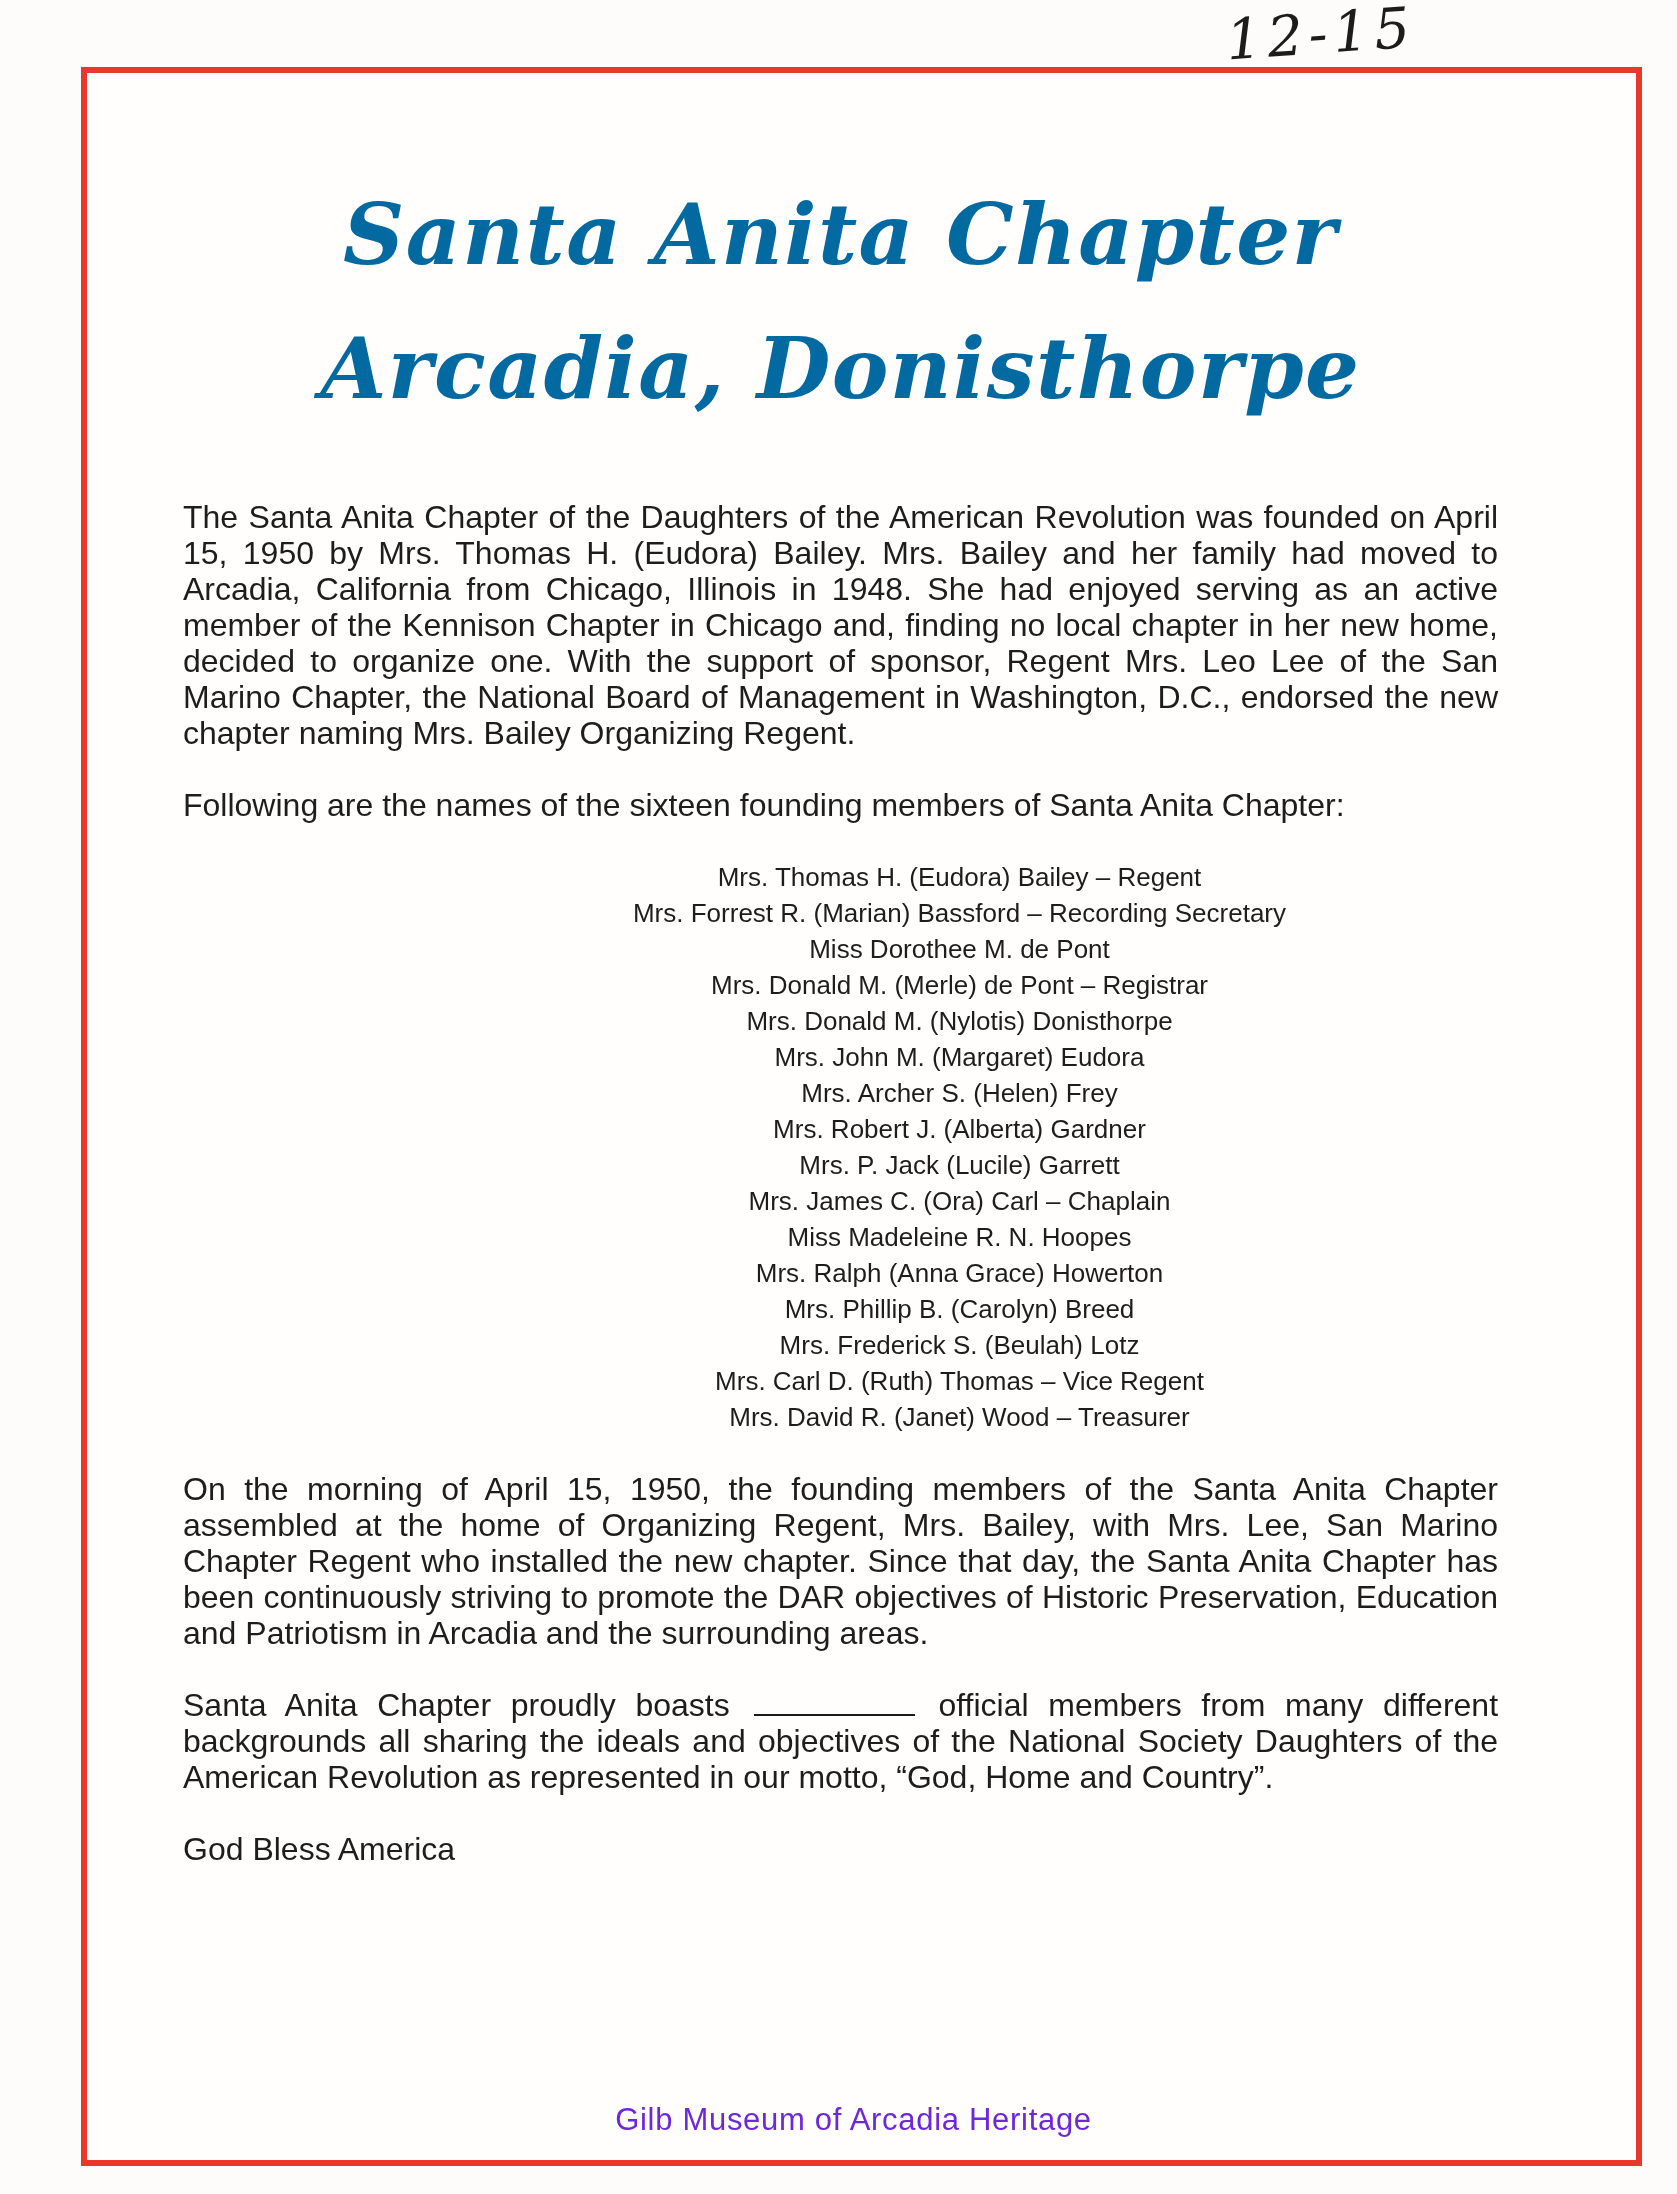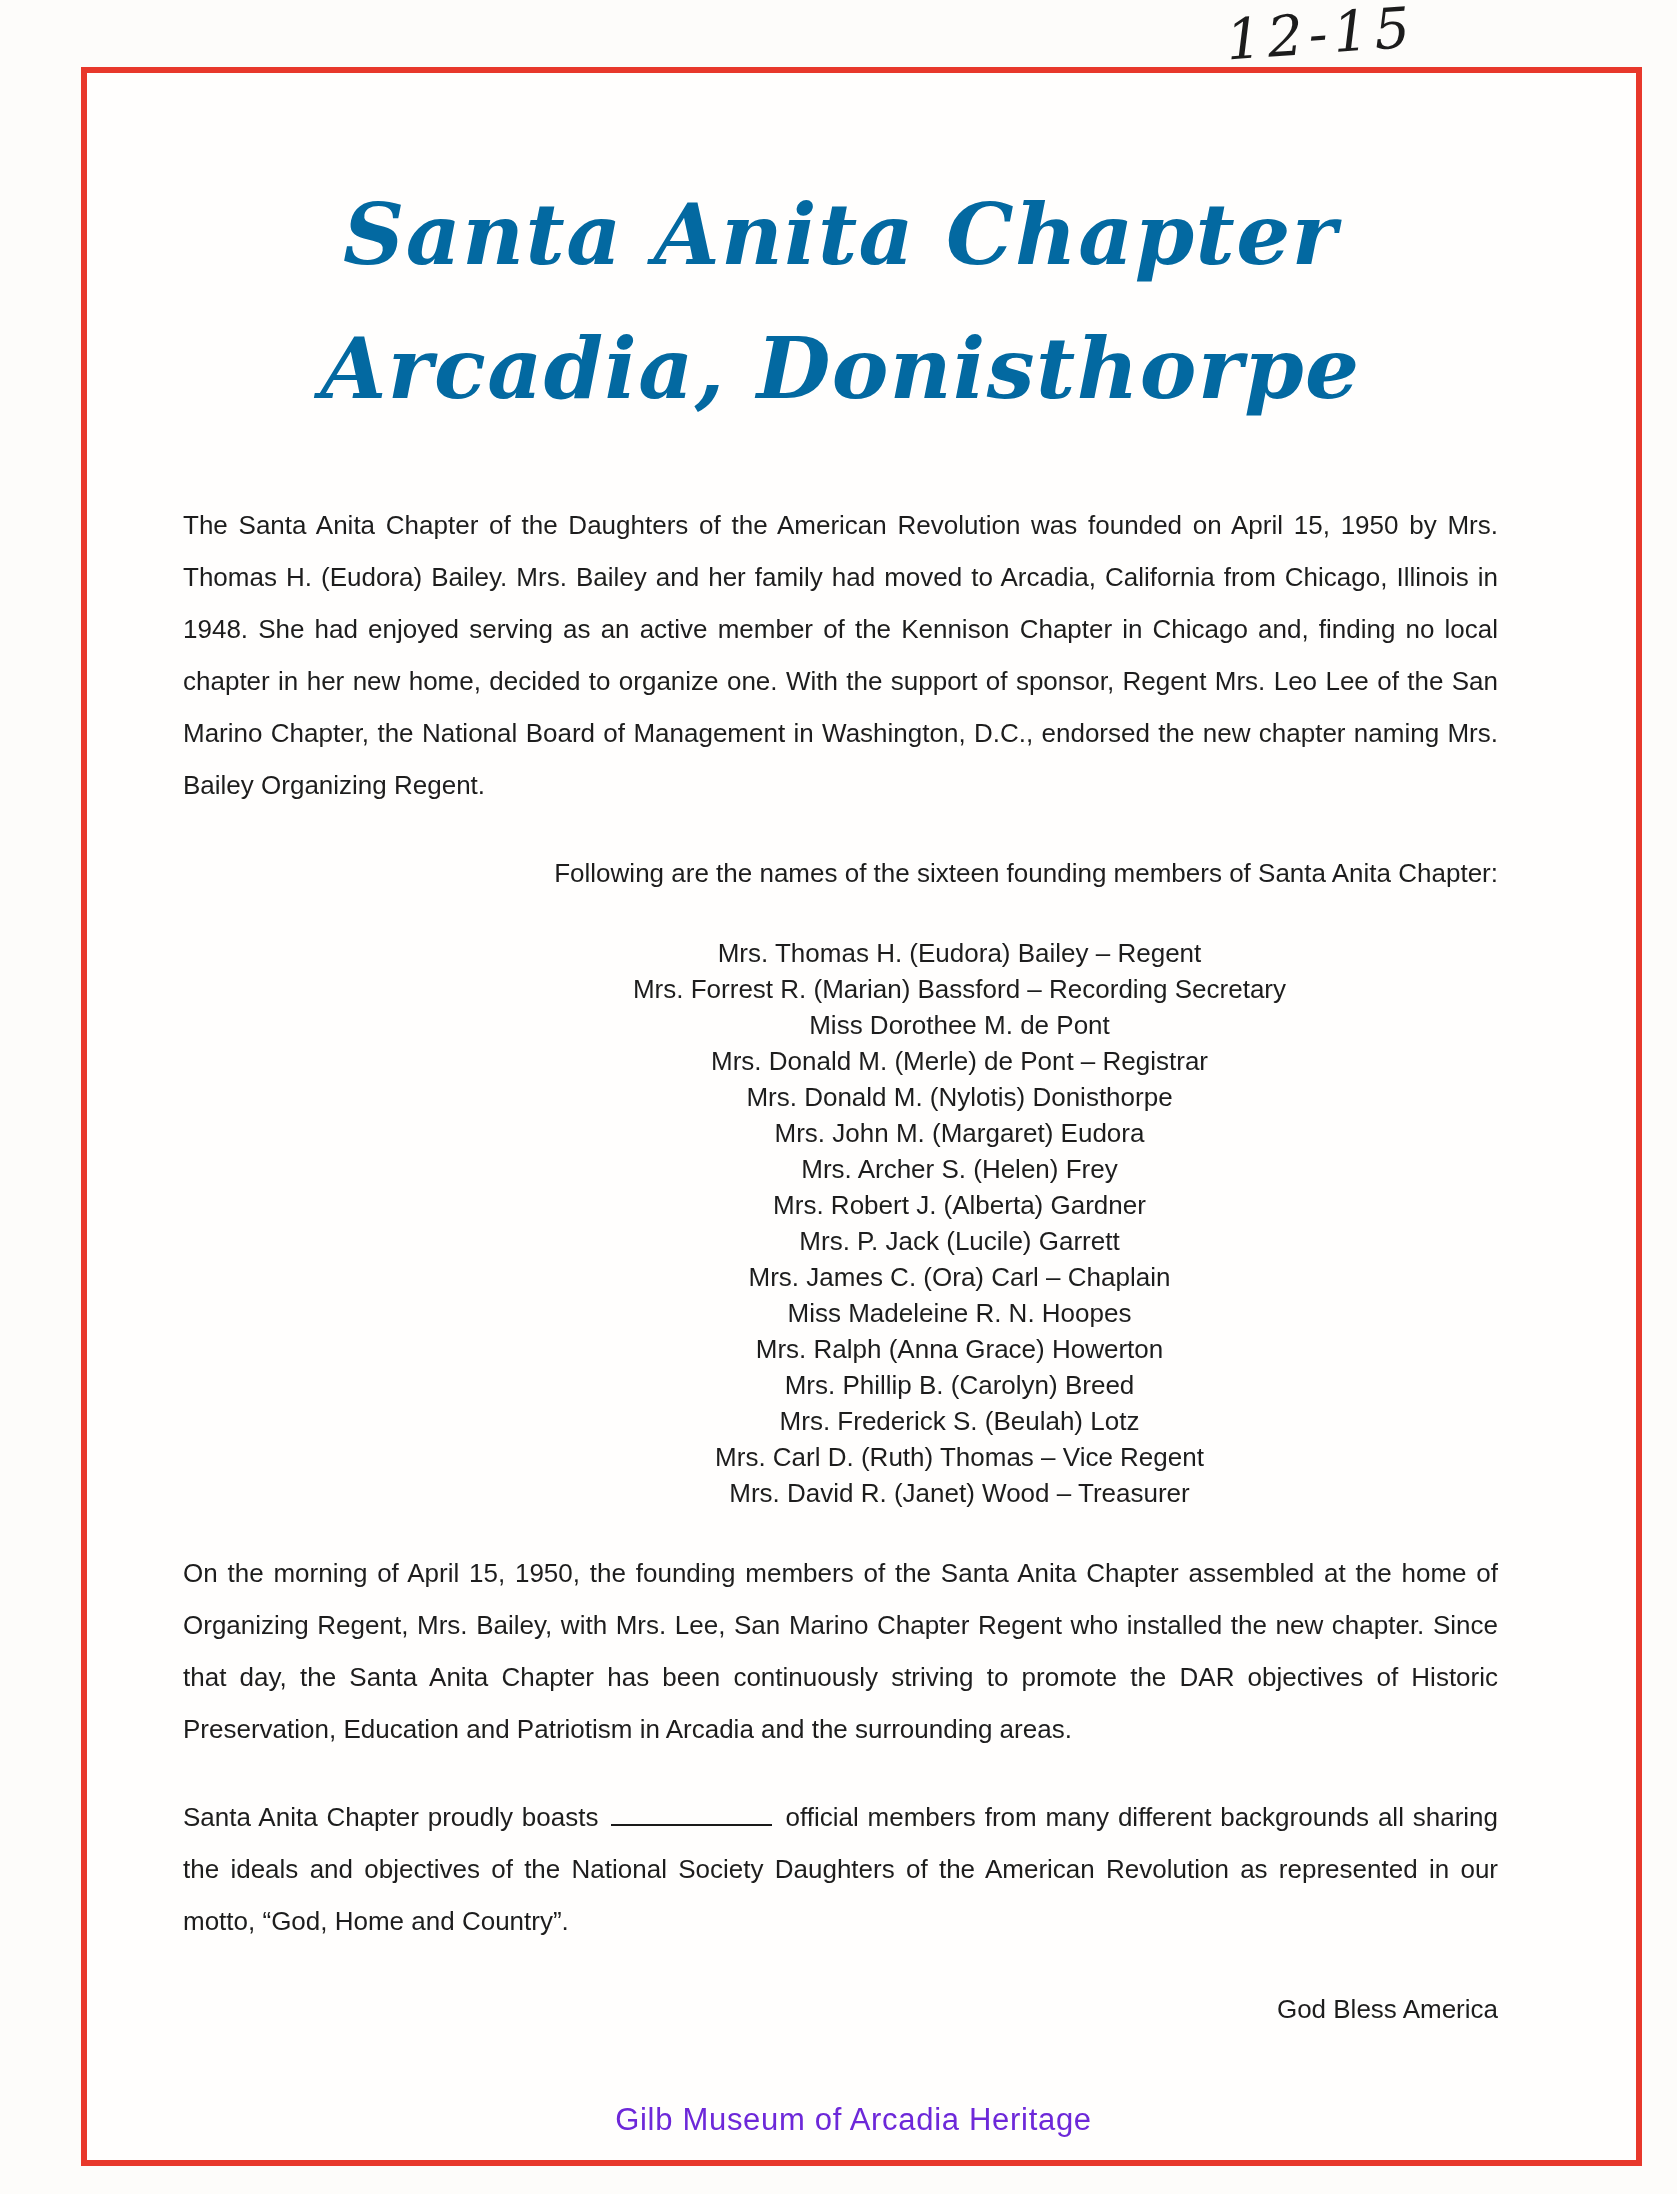--- a/index.html
+++ b/index.html
@@ -54,27 +54,27 @@
     font-weight: bold;
     font-style: italic;
     font-size: 85px;
     line-height: 102px;
     color: #0369a1;
     letter-spacing: 1.4px;
   }
   .title-l1 { margin-top: 183px; }
   .title-l2 { margin-top: 32px; }
   .para {
-    font-size: 26px;
-    line-height: 52px;
+    font-size: 32px;
+    line-height: 36px;
     text-align: justify;
     margin: 0 0 36px 0;
   }
   .para.first { margin-top: 80px; }
-  .para.left { text-align: right; }
+  .para.left { text-align: left; }
   .members {
     list-style: none;
     margin: 0 0 36px 238px;
     padding: 0;
   }
   .members li {
     font-size: 26px;
     line-height: 36px;
     text-align: center;
   }

